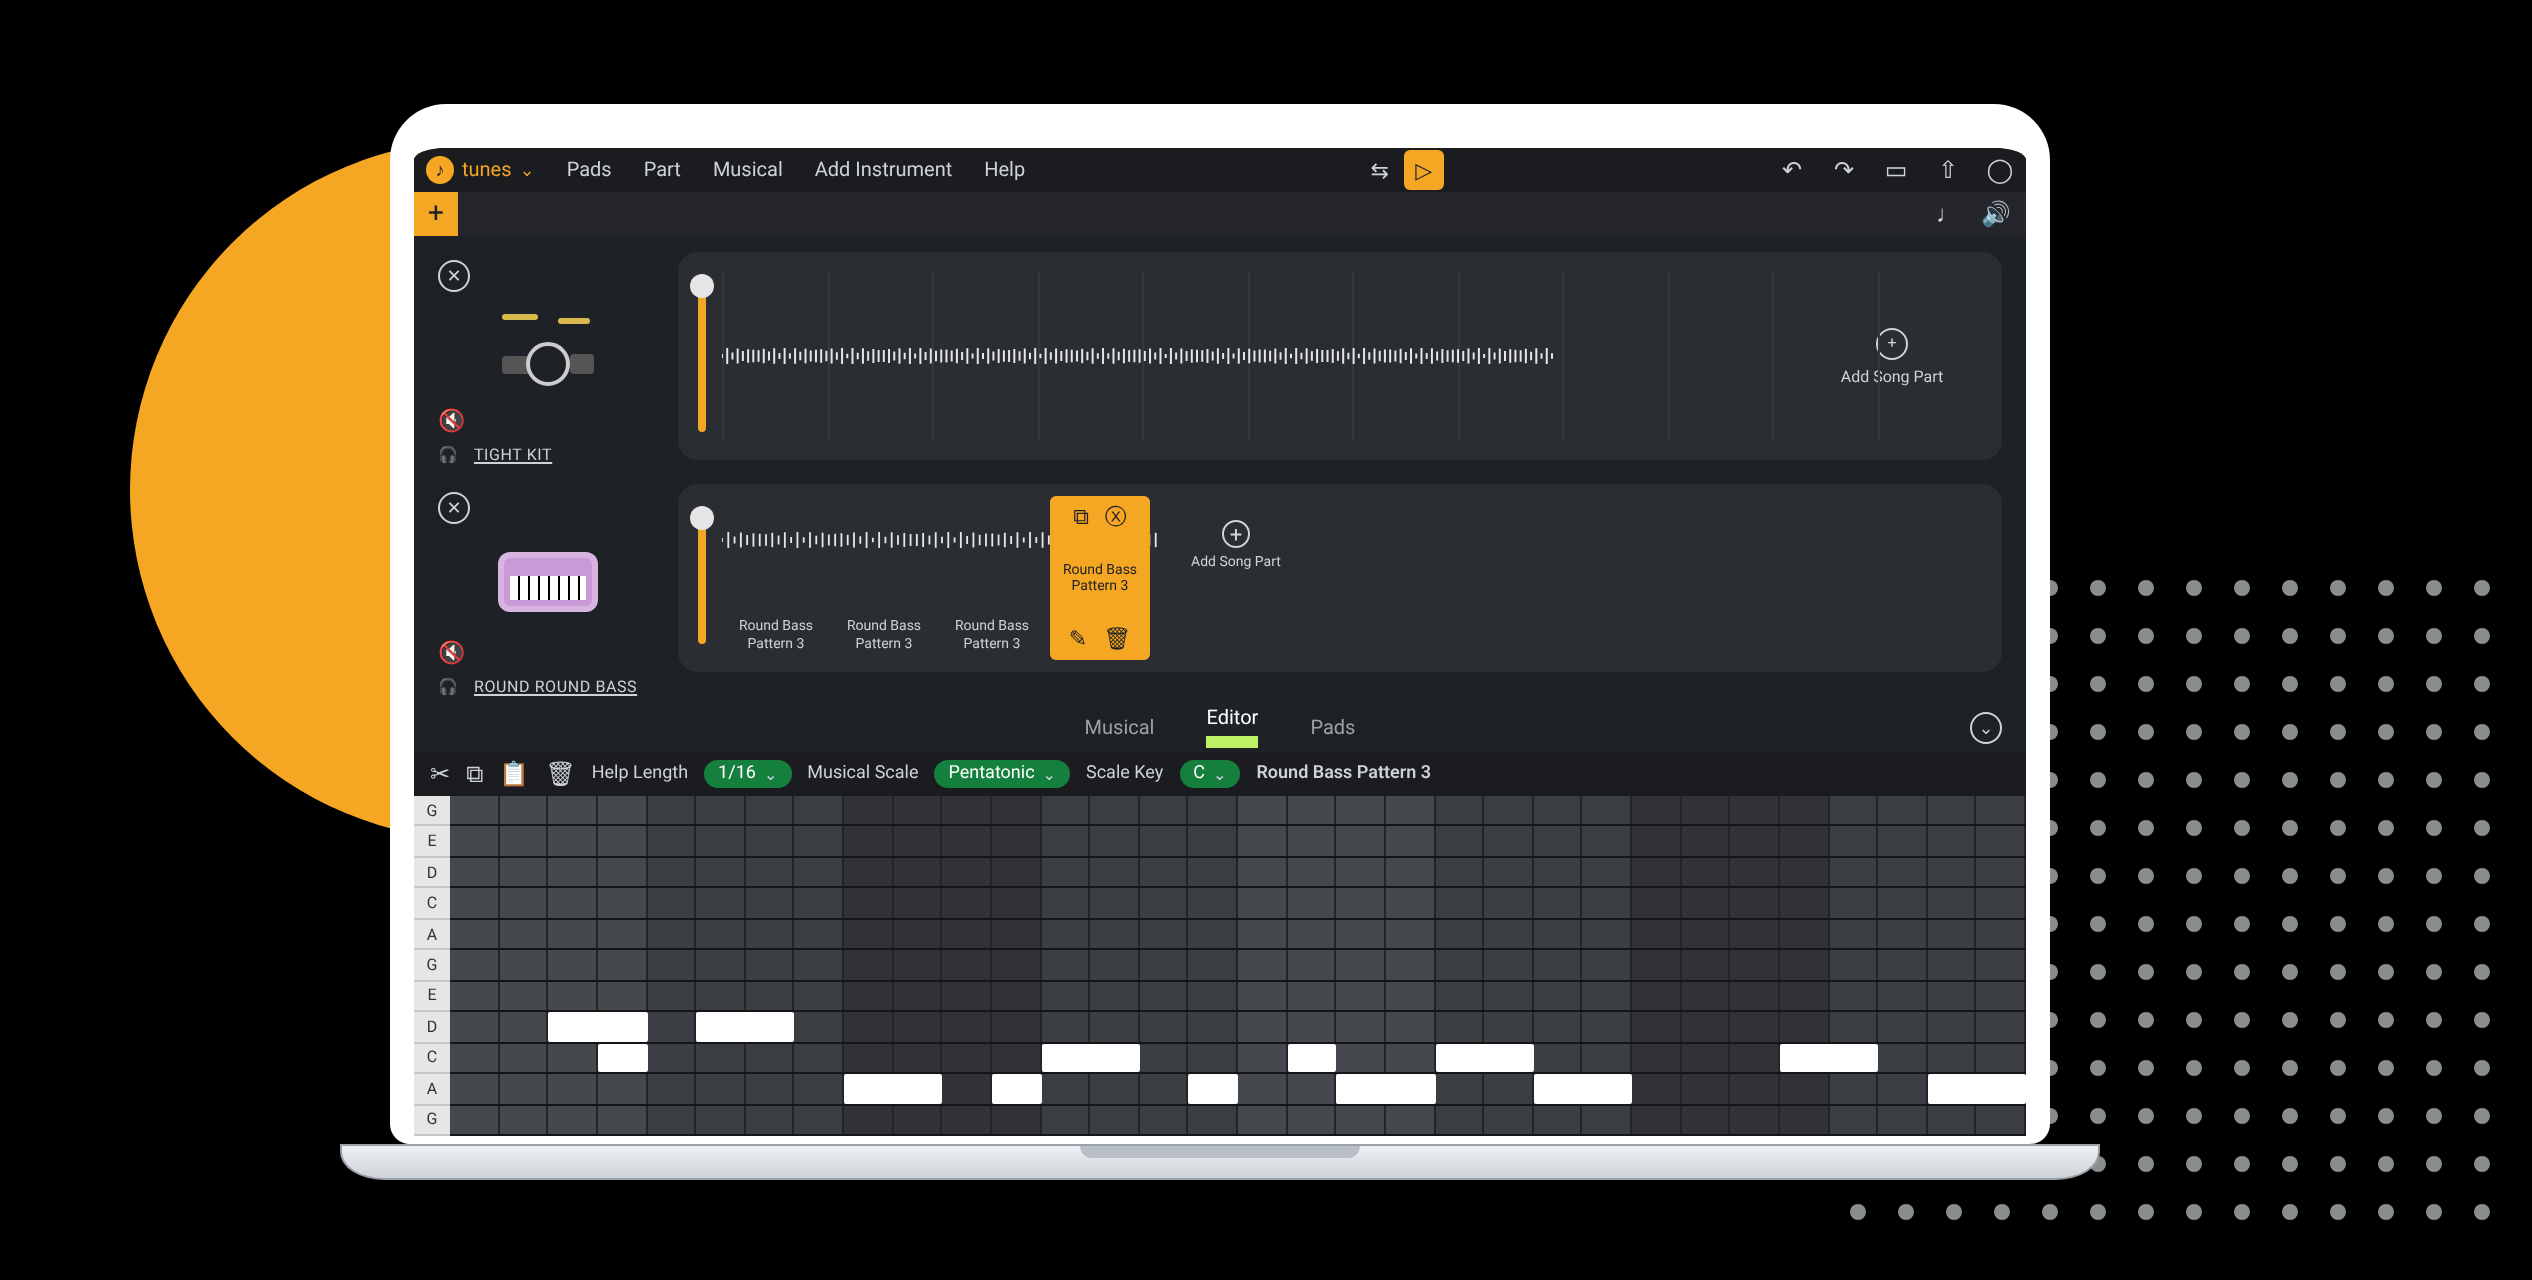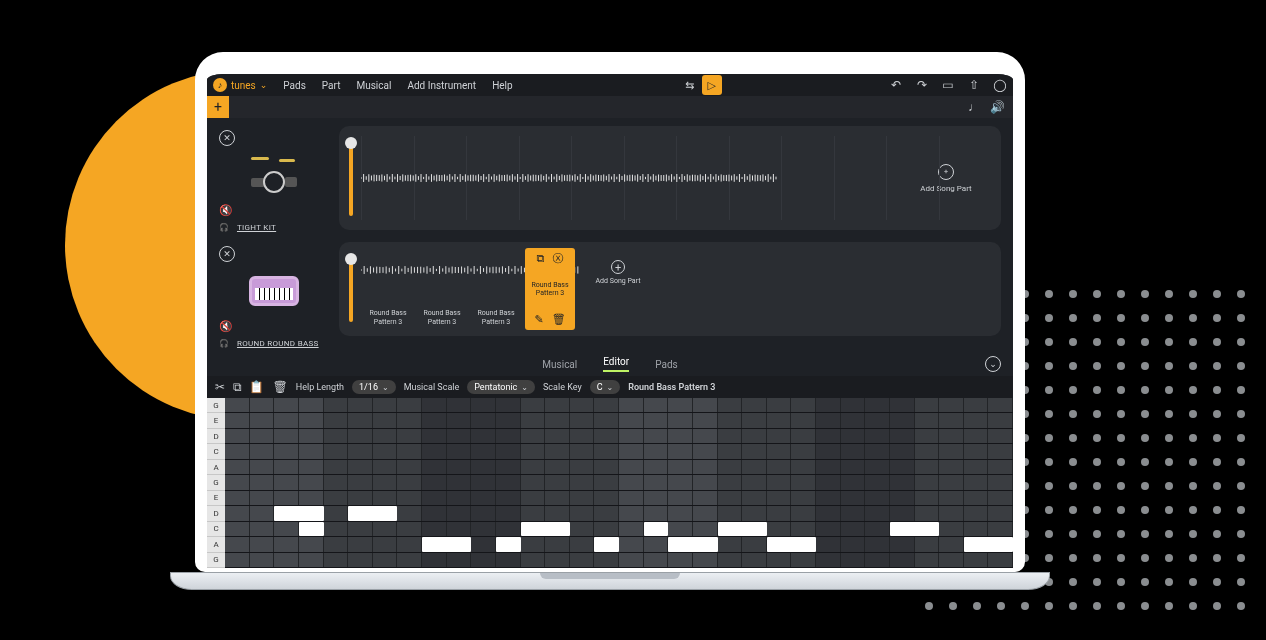--- a/index.html
+++ b/index.html
@@ -66,26 +66,26 @@
 
   
   .patternblock{position:absolute;top:28px;bottom:10px;width:50px;display:flex;flex-direction:column;align-items:center;justify-content:flex-end;font-size:7px;color:#cfd2d6;text-align:center;line-height:1.2;}
   .patternblock.sel{background:#f5a623;color:#1e2126;border-radius:3px;top:6px;bottom:6px;padding:4px 0;justify-content:space-between;}
   .patternblock.sel .tool{display:flex;gap:8px;font-size:11px;}
   .addpart2{position:absolute;top:18px;width:70px;display:flex;flex-direction:column;align-items:center;justify-content:center;font-size:7px;color:#cfd2d6;gap:3px;}
   .addpart2 .pls{width:14px;height:14px;border:1.3px solid #cfd2d6;border-radius:50%;display:flex;align-items:center;justify-content:center;font-size:11px;}
 
   .tabs{display:flex;justify-content:center;gap:26px;font-size:10px;color:#9ea2a8;height:24px;align-items:center;position:relative;}
   .tabs .tab{cursor:pointer;}
-  .tabs .tab.active{color:#fff;border-bottom:2px solid #bef264;padding-bottom:3px;}
+  .tabs .tab.active{color:#fff;border-bottom:6px solid #bef264;padding-bottom:3px;}
   .tabs .more{position:absolute;right:12px;width:16px;height:16px;border:1.4px solid #cfd2d6;border-radius:50%;display:flex;align-items:center;justify-content:center;font-size:9px;color:#cfd2d6;}
 
   .editorbar{height:22px;background:#1a1c20;display:flex;align-items:center;gap:8px;padding:0 8px;font-size:9px;color:#cfd2d6;}
   .editorbar .ibtn{font-size:12px;color:#cfd2d6;}
-  .pill{display:flex;align-items:center;gap:4px;background:#404040;padding:2px 7px;border-radius:10px;}
+  .pill{display:flex;align-items:center;gap:4px;background:#15803d;padding:2px 7px;border-radius:10px;}
   .pill .v{color:#fff;}
   .pill .cv{font-size:8px;}
   .patname{font-weight:600;}
 
   .piano{display:flex;flex:1;min-height:0;}
   .notes{width:18px;display:flex;flex-direction:column;}
   .notes .n{flex:1;background:#e6e6e6;color:#333;font-size:8px;display:flex;align-items:center;justify-content:center;border-bottom:1px solid #c7c7c7;}
   .gridwrap{flex:1;display:flex;flex-direction:column;}
   .row{flex:1;position:relative;display:flex;border-bottom:1px solid #141519;}
   .cell{flex:1;border-right:1px solid #222427;}

